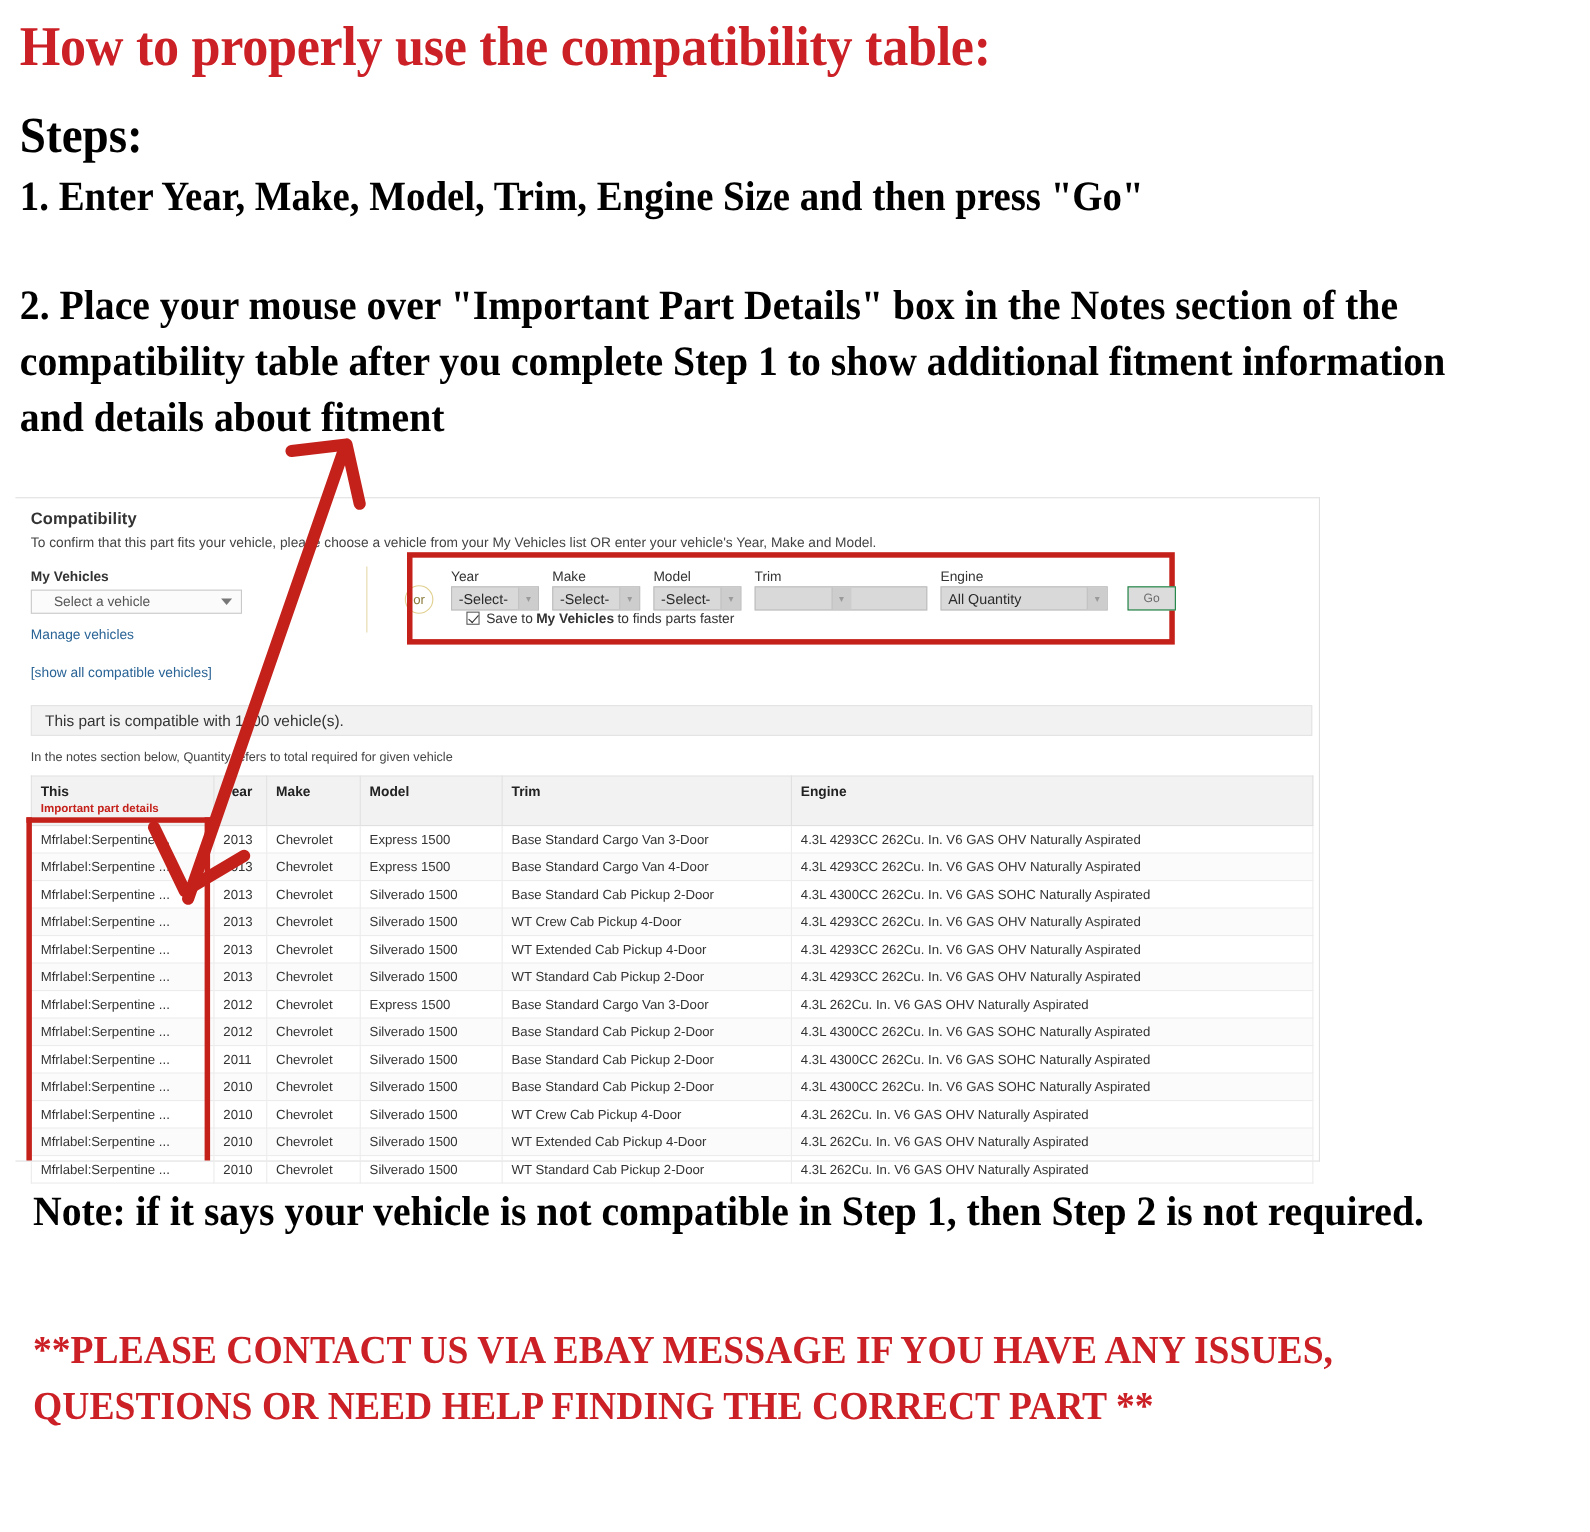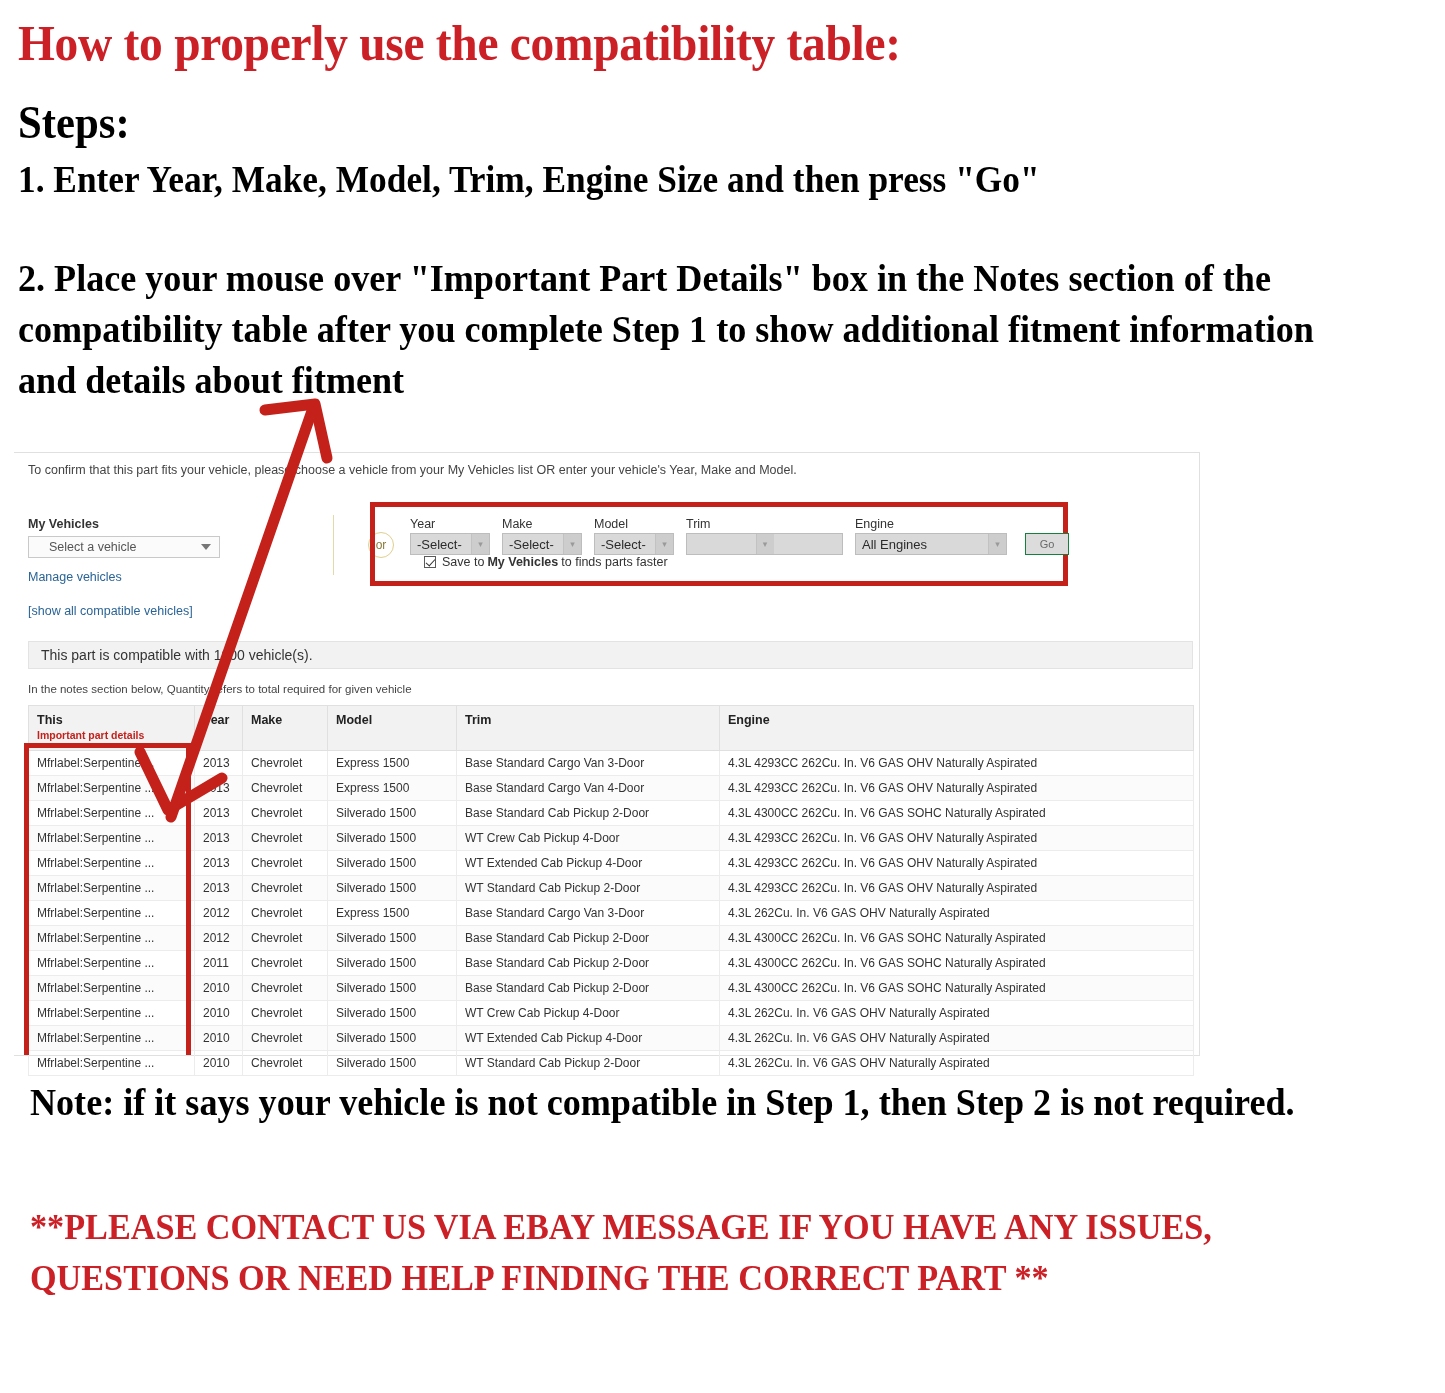--- a/index.html
+++ b/index.html
@@ -373,20 +373,21 @@
 <div class="instr" id="headline">How to properly use the compatibility table:</div>
 <div class="instr" id="steps-label">Steps:</div>
 <div class="instr" id="step1">1. Enter Year, Make, Model, Trim, Engine Size and then press "Go"</div>
 <div class="instr" id="step2">2. Place your mouse over "Important Part Details" box in the Notes section of the compatibility table after you complete Step 1 to show additional fitment information and details about fitment</div>
 <div class="instr" id="note-block">Note: if it says your vehicle is not compatible in Step 1, then Step 2 is not required.</div>
 <div class="instr" id="contact-block">**PLEASE CONTACT US VIA EBAY MESSAGE IF YOU HAVE ANY ISSUES, QUESTIONS OR NEED HELP FINDING THE CORRECT PART **</div>
 
 <div id="compat-card">
 
   <div id="compat-card-inner">
+    <div class="compat-title">Compatibility</div>
     <div class="compat-sub">To confirm that this part fits your vehicle, please choose a vehicle from your My Vehicles list OR enter your vehicle's Year, Make and Model.</div>
   </div>
 
   <div class="mv-block">
     <div class="mv-label">My Vehicles</div>
     <div class="mv-select">
       <span>Select a vehicle</span>
       <span class="caret"></span>
     </div>
     <div class="link">Manage vehicles</div>
@@ -430,21 +431,21 @@
       <div class="field-label">Trim</div>
       <div class="sel w-med">
         <span class="sel-text">All Trims</span>
         <span class="sel-arrow">▾</span>
       </div>
     </div>
 
     <div class="field">
       <div class="field-label">Engine</div>
       <div class="sel w-large">
-        <span class="sel-text">All Engines</span>
+        <span class="sel-text">All Quantity</span>
         <span class="sel-arrow">▾</span>
       </div>
     </div>
 
     <div class="go-btn">Go</div>
   </div>
 
   <div id="save-line">
     <span class="cbx"></span>
     <span>Save to</span>

